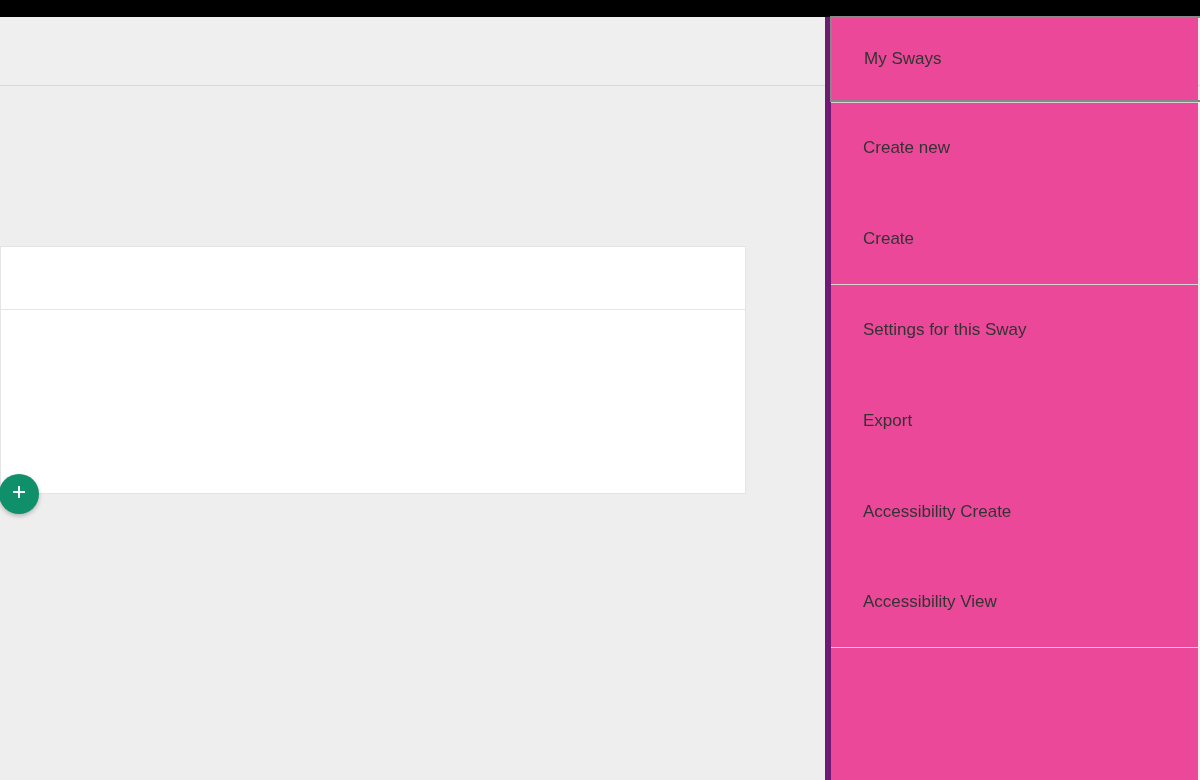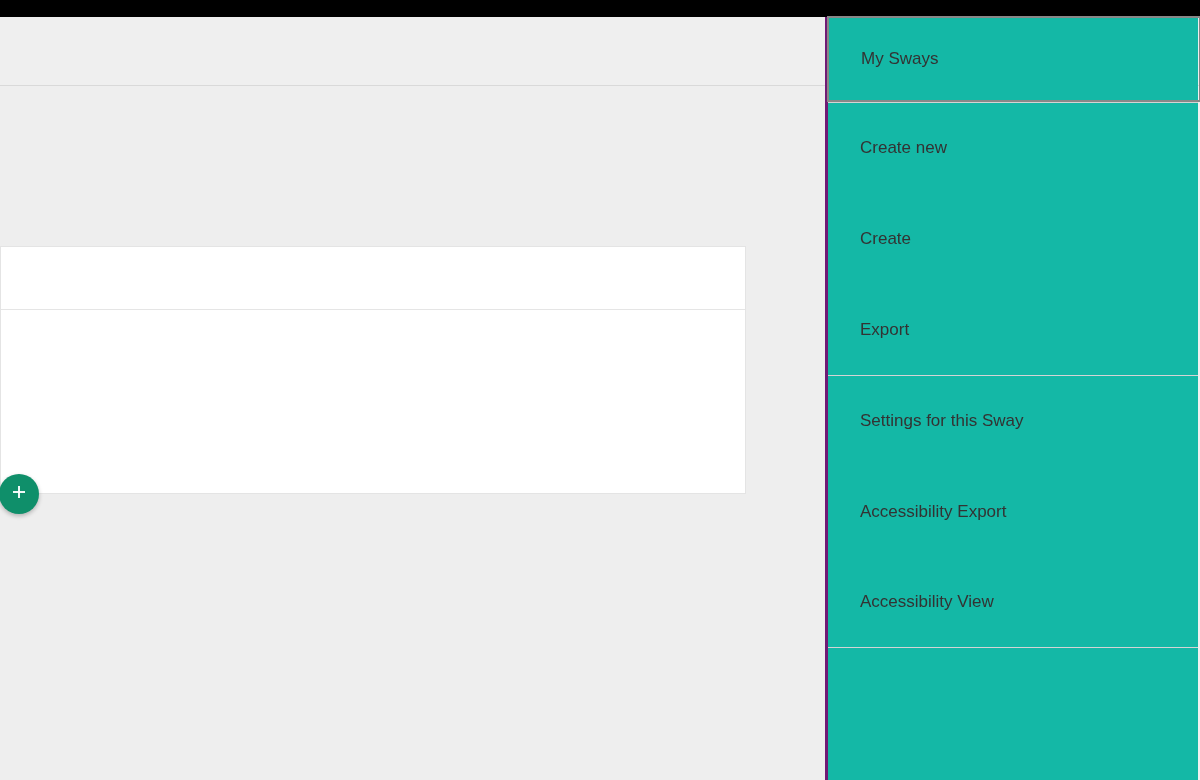--- a/index.html
+++ b/index.html
@@ -95,22 +95,22 @@
     stroke-width: 2.5;
   }
 
   
   .side-menu {
     position: absolute;
     top: 17px;
     left: 825px;
     width: 373px;
     height: 763px;
-    background: #14b8a6;
-    border-left: 3px solid #701a75;
+    background: #ec4899;
+    border-left: 6px solid #701a75;
     box-sizing: border-box;
   }
   .menu-item {
     box-sizing: border-box;
     width: 100%;
     padding: 0 32px;
     display: flex;
     align-items: center;
     font-size: 17px;
     color: #333;
@@ -167,27 +167,27 @@
   <div class="menu-item first">
     <span>My Sways</span>
   </div>
 
   <div class="menu-item tall group-divider">
     <span>Create new</span>
   </div>
   <div class="menu-item tall">
     <span>Create</span>
   </div>
+  <div class="menu-item tall group-divider">
+    <span>Settings for this Sway</span>
+  </div>
+
   <div class="menu-item tall">
     <span>Export</span>
   </div>
-
-  <div class="menu-item tall group-divider">
-    <span>Settings for this Sway</span>
-  </div>
   <div class="menu-item tall">
-    <span>Accessibility Export</span>
+    <span>Accessibility Create</span>
   </div>
   <div class="menu-item tall bottom-divider">
     <span>Accessibility View</span>
   </div>
 
 </div>
 
 </body></html>

